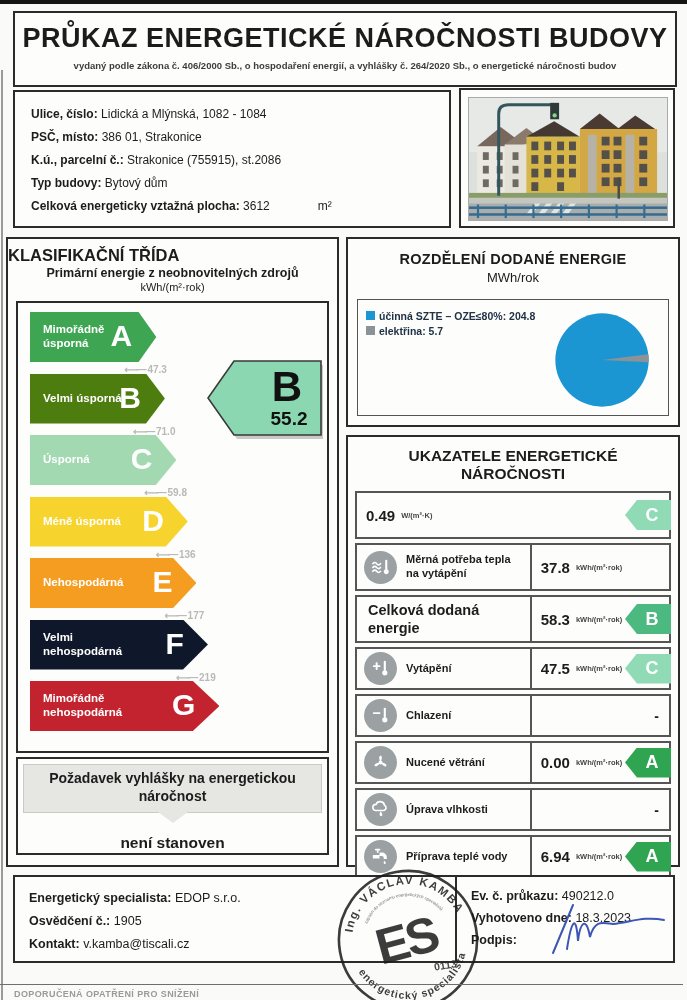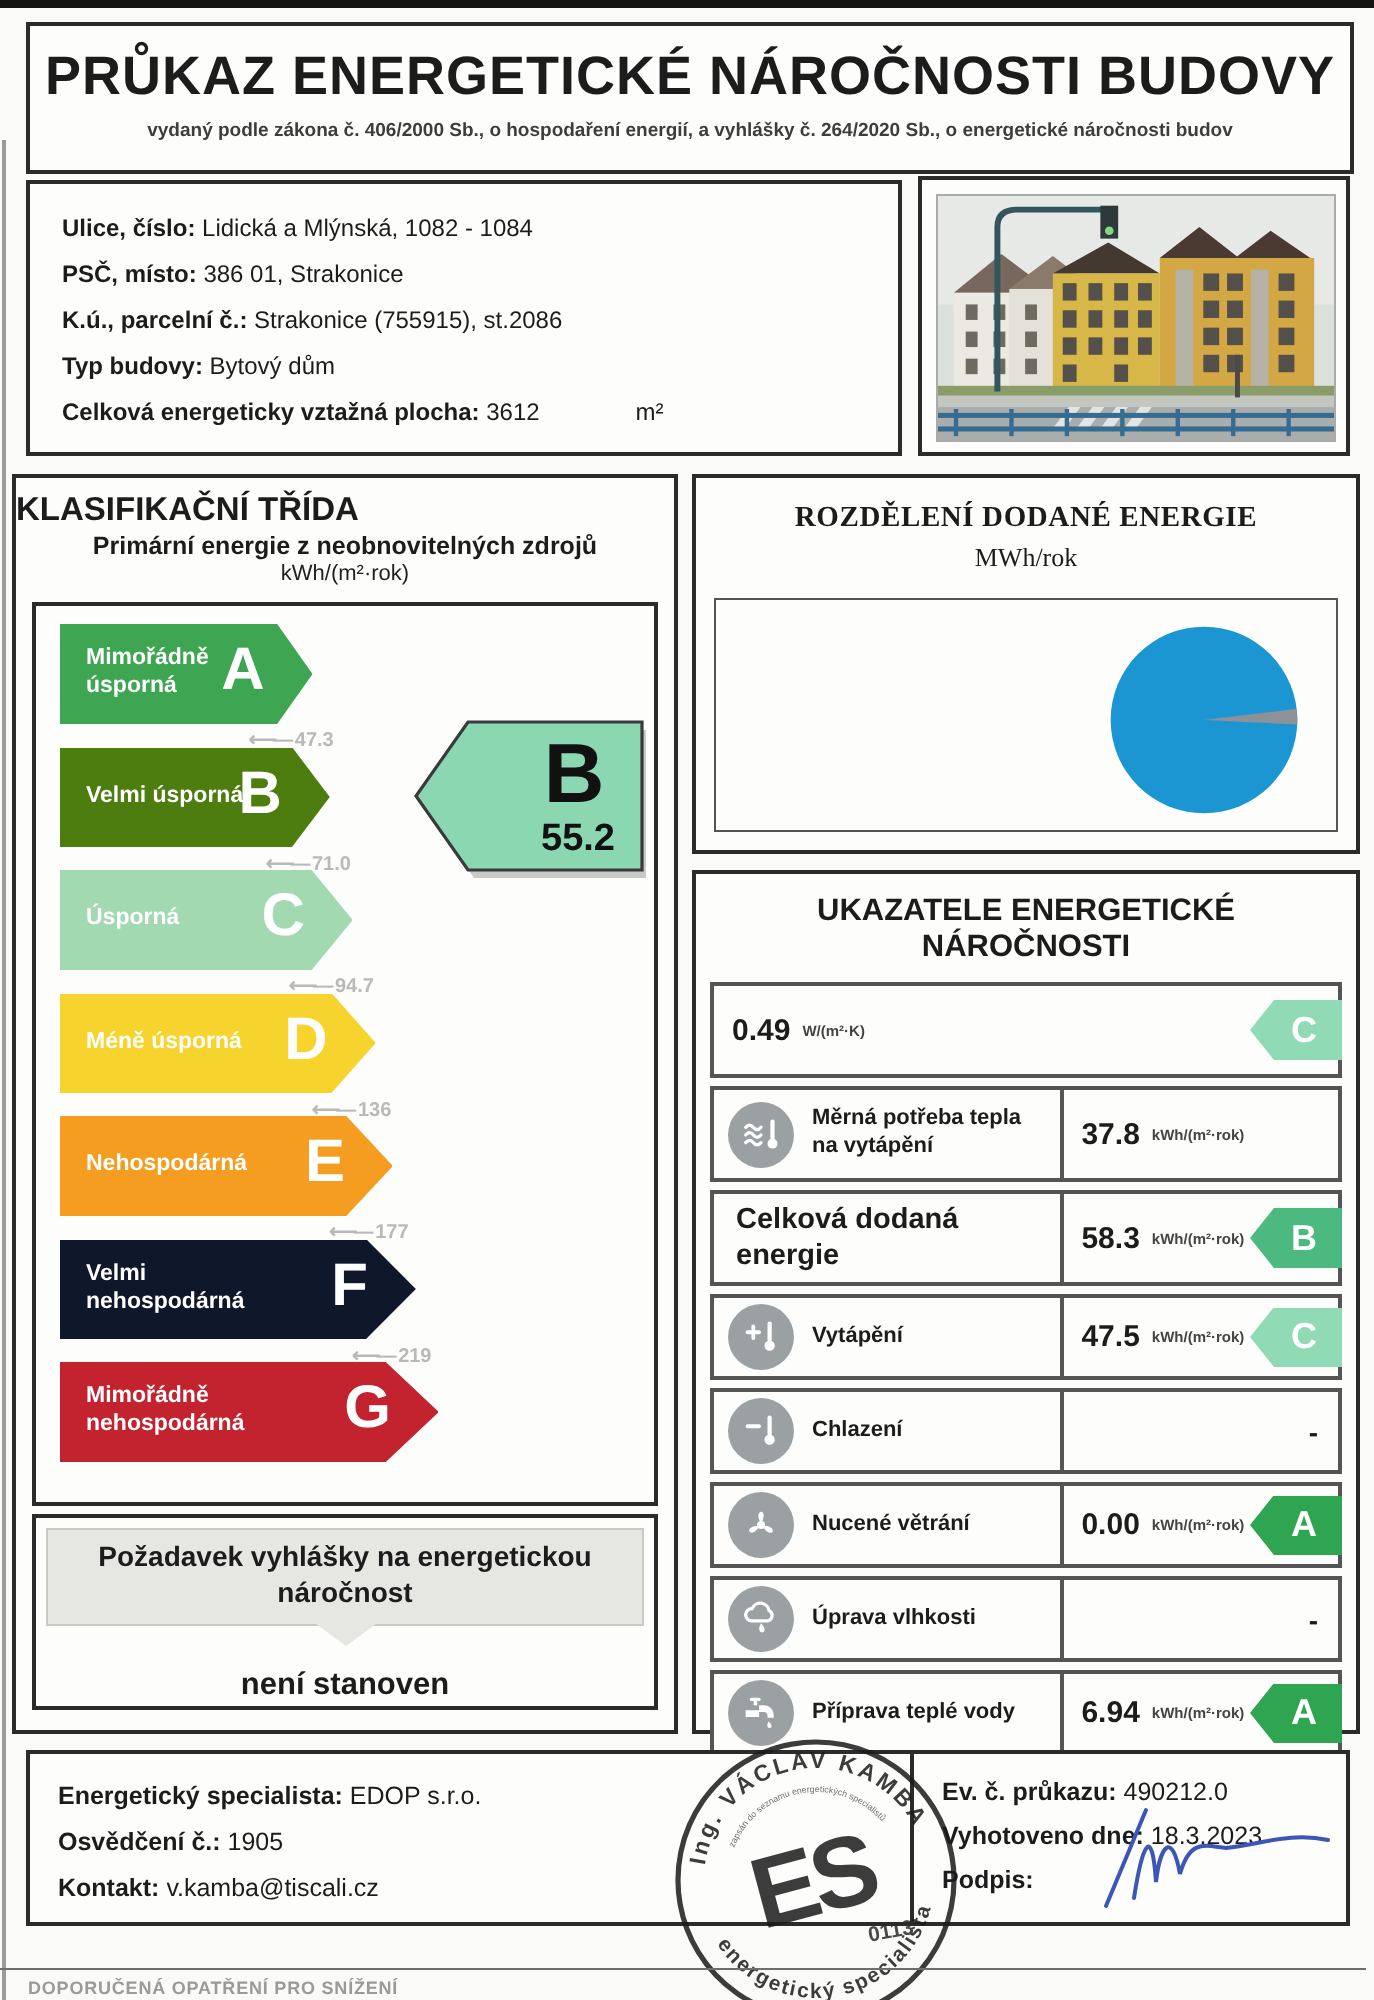--- a/index.html
+++ b/index.html
@@ -46,21 +46,21 @@
   .req-box{position:absolute;left:8px;right:8px;top:518px;height:98px;
       border:2px solid #2b2b2b;background:#fdfdfb;padding:5px;box-sizing:border-box;}
   .req-head{background:#e6e6e3;border:1px solid #c9c9c6;text-align:center;
       font-size:14px;font-weight:bold;padding:5px 16px 7px;position:relative;line-height:1.25;}
   .req-head::after{content:"";position:absolute;left:50%;bottom:-11px;margin-left:-15px;
       border:15px solid transparent;border-top:11px solid #e6e6e3;border-bottom:0;}
   .req-value{text-align:center;font-size:15.5px;font-weight:bold;margin-top:21px;}
 
   
   .pie-panel{position:absolute;left:346px;top:237px;width:334px;height:190px;
-      border:2px solid #2b2b2b;background:#fdfdfb;box-sizing:border-box;font-family:Liberation Serif, serif;}
+      border:2px solid #2b2b2b;background:#fdfdfb;box-sizing:border-box;}
   .pp-title{text-align:center;font-size:14.5px;font-weight:bold;margin-top:12px;letter-spacing:.3px;}
   .pp-unit{text-align:center;font-size:13px;margin-top:3px;}
   .pp-inner{position:absolute;left:9px;right:9px;top:60px;bottom:9px;border:1px solid #555;}
   .legend{position:absolute;left:8px;top:8px;}
   .legend-item{display:flex;align-items:center;gap:4px;font-size:10.5px;font-weight:bold;
       color:#203246;height:15px;}
   .legend-sq{width:9px;height:9px;flex:0 0 9px;}
   .pie-svg{position:absolute;right:10px;top:4px;width:112px;height:112px;}
 
   
@@ -255,21 +255,21 @@
           </div>
         </div>
       <div class="class-row" style="top: 369px;">
           <div class="class-arrow" style="background: rgb(194, 35, 46); width: 66%;">
             <span class="ca-label">Mimořádně nehospodárná</span>
             <span class="ca-letter">G</span>
           </div>
         </div>
       <div class="boundary" style="top: 52px; left: calc(44% - 32px);"><span class="arr">⟵—</span> <span>47.3</span></div>
       <div class="boundary" style="top: 113.5px; left: calc(47% - 32px);"><span class="arr">⟵—</span> <span>71.0</span></div>
-      <div class="boundary" style="top: 175px; left: calc(51% - 32px);"><span class="arr">⟵—</span> <span>94.7</span></div>
+      <div class="boundary" style="top: 175px; left: calc(51% - 32px);"><span class="arr">⟵—</span> <span>59.8</span></div>
       <div class="boundary" style="top: 236.5px; left: calc(55% - 32px);"><span class="arr">⟵—</span> <span>136</span></div>
       <div class="boundary" style="top: 298px; left: calc(58% - 32px);"><span class="arr">⟵—</span> <span>177</span></div>
       <div class="boundary" style="top: 359.5px; left: calc(62% - 32px);"><span class="arr">⟵—</span> <span>219</span></div>
     </div>
     <svg class="rating-svg" viewBox="0 0 120 82">
       <polygon points="32,6 118,6 118,80 32,80 6,43" fill="#9e9e9a" opacity="0.55"></polygon>
       <polygon id="rating-poly" points="29,2 116,2 116,76 29,76 3,39" fill="#8bd7b2" stroke="#3a3a3a" stroke-width="1.6"></polygon>
       <text x="82" y="42" text-anchor="middle" font-size="42" font-weight="bold" fill="#111">B</text>
       <text x="84" y="66" text-anchor="middle" font-size="19" font-weight="bold" fill="#111">55.2</text>
     </svg>
@@ -278,20 +278,30 @@
   <div class="req-box">
     <div class="req-head">Požadavek vyhlášky na energetickou náročnost</div>
     <div class="req-value">není stanoven</div>
   </div>
 </div>
 
 <div class="pie-panel">
   <div class="pp-title">ROZDĚLENÍ DODANÉ ENERGIE</div>
   <div class="pp-unit">MWh/rok</div>
   <div class="pp-inner">
+    <div class="legend">
+      <div class="legend-item">
+          <span class="legend-sq" style="background: rgb(27, 150, 211);"></span>
+          <span>účinná SZTE – OZE≤80%: 204.8</span>
+        </div>
+      <div class="legend-item">
+          <span class="legend-sq" style="background: rgb(139, 146, 152);"></span>
+          <span>elektřina: 5.7</span>
+        </div>
+    </div>
     <svg class="pie-svg" viewBox="0 0 120 120">
       <circle id="pie-main" cx="60" cy="60" r="50" fill="#1b96d3"></circle>
       <path id="pie-slice" d="M60,60 L109.63,53.91 A50,50 0 0 1 109.94,62.40 Z" fill="#8b9298"></path>
     </svg>
   </div>
 </div>
 
 <div class="ind-panel">
   <div class="ip-title">UKAZATELE ENERGETICKÉ NÁROČNOSTI</div>
 

